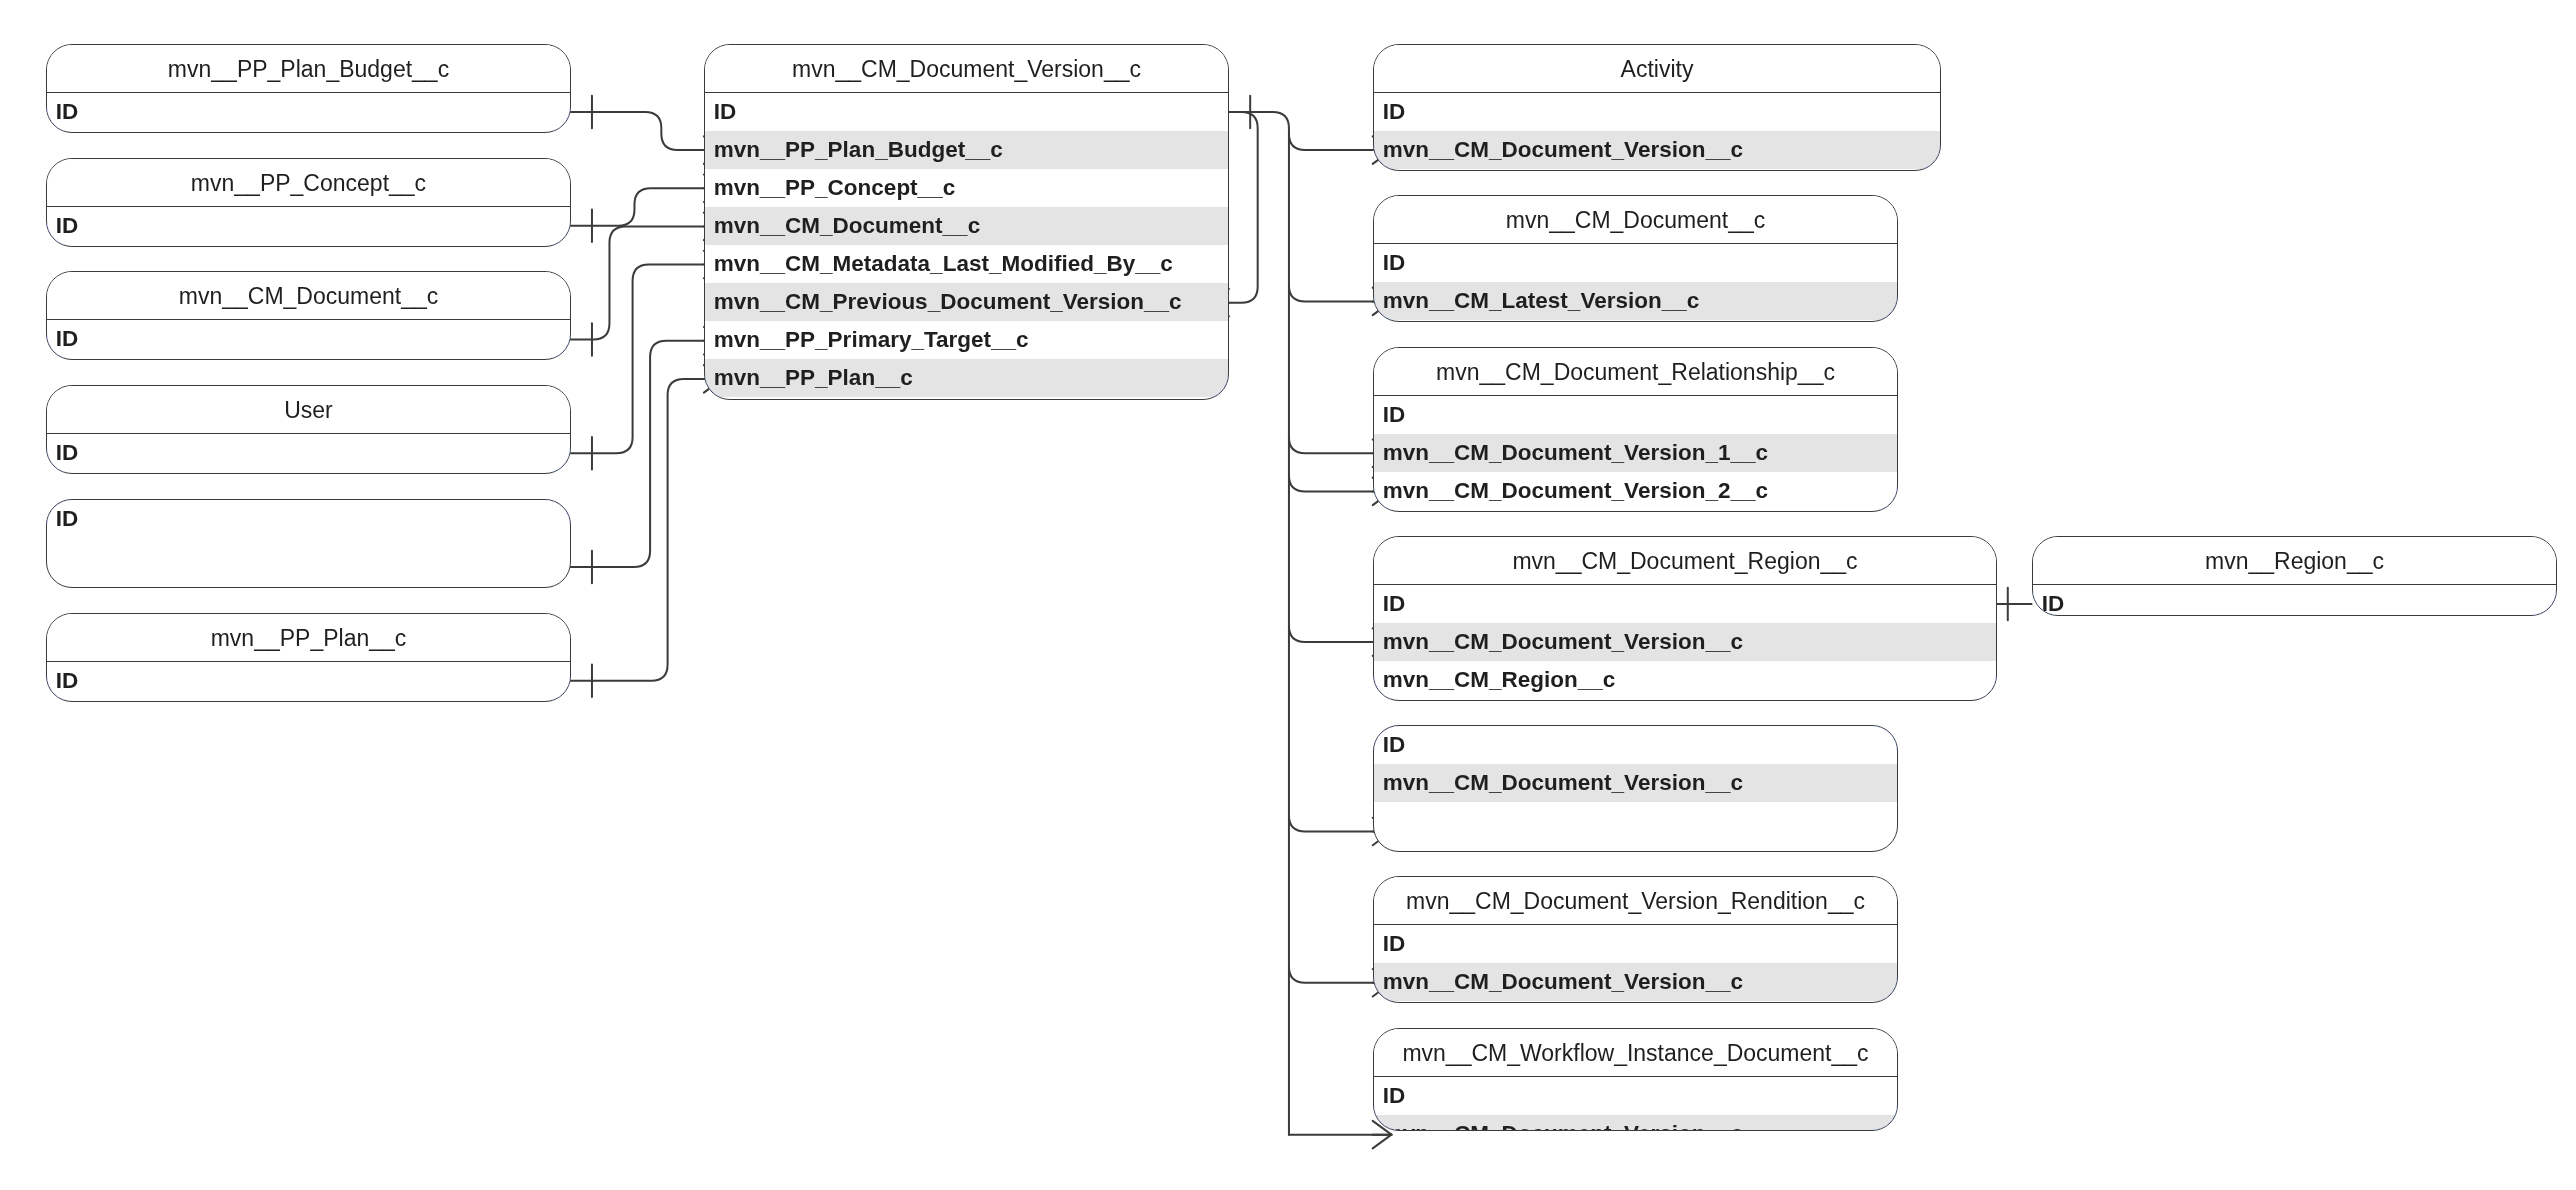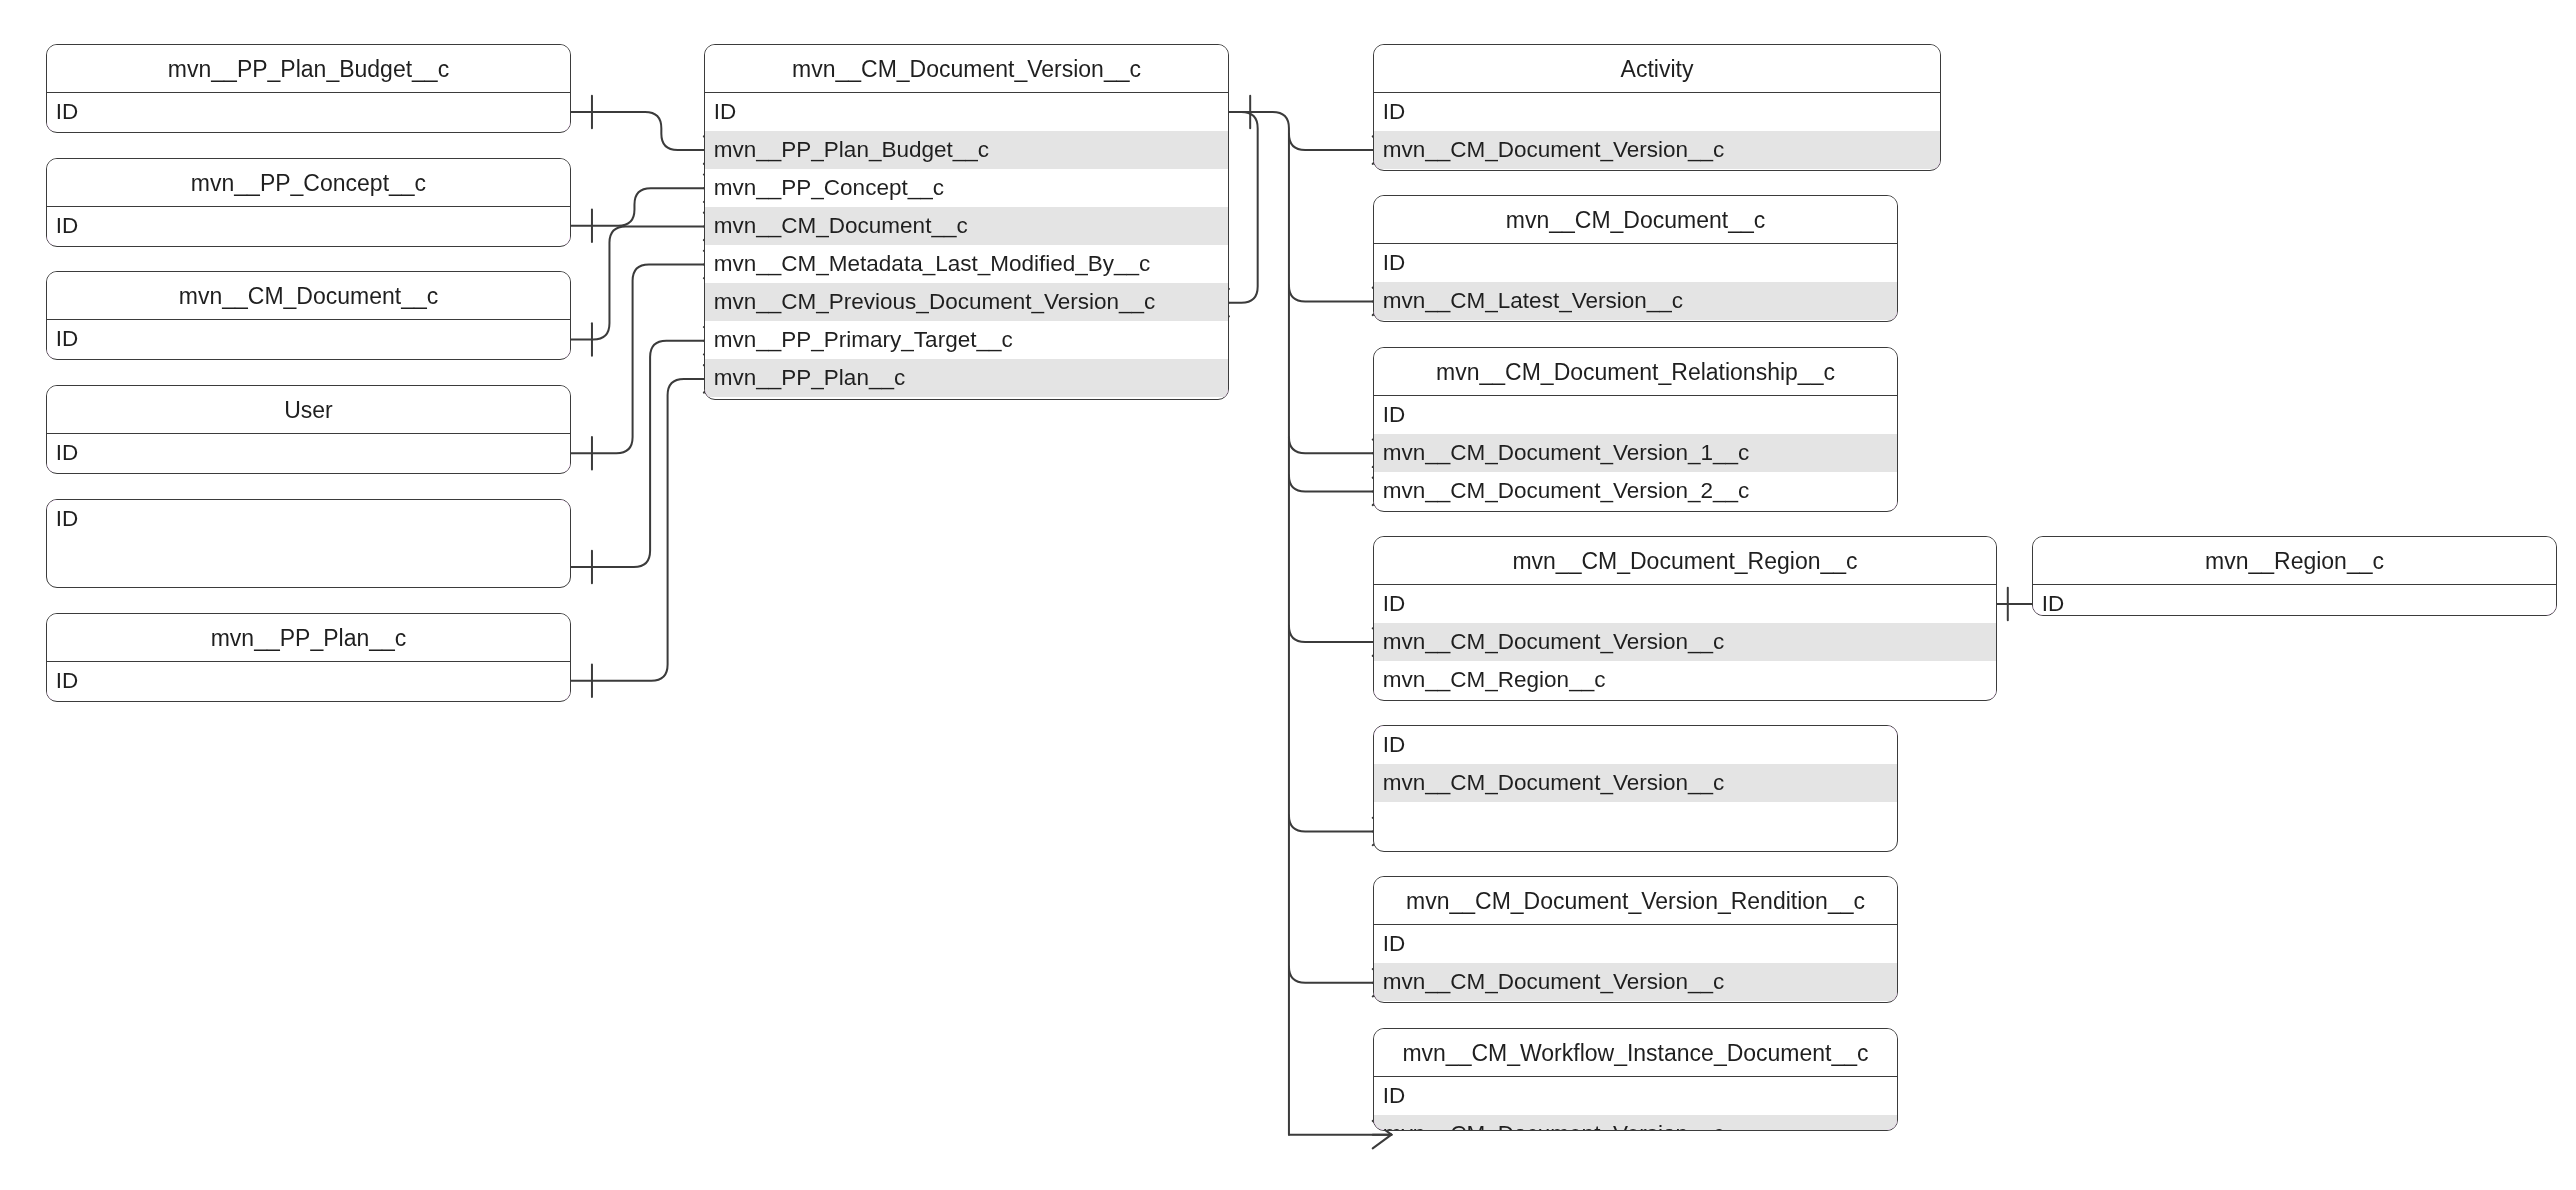--- a/index.html
+++ b/index.html
@@ -27,38 +27,39 @@
     width: 2576px;
     height: 1191px;
     z-index: 1;
   }
   
   .entity {
     position: absolute;
     z-index: 2;
     box-sizing: border-box;
     border: 1.6px solid #3b3b3b;
-    border-radius: 11px;
+    border-radius: 26px;
     background: #ffffff;
     overflow: hidden;
   }
   .entity-title {
     box-sizing: border-box;
     height: 48px;
     line-height: 48px;
     text-align: center;
     font-size: 23px;
     color: #1f1f1f;
     background: #ffffff;
     border-bottom: 1.6px solid #3b3b3b;
     white-space: nowrap;
     overflow: hidden;
   }
   .entity-rows {
-    background: #f0abfc;
+    background: #1d4ed8;
+    font-weight: bold;
   }
   .row {
     box-sizing: border-box;
     height: 38px;
     line-height: 38px;
     font-size: 22.5px;
     color: #1f1f1f;
     padding-left: 8.8px;
     background: #ffffff;
     white-space: nowrap;

